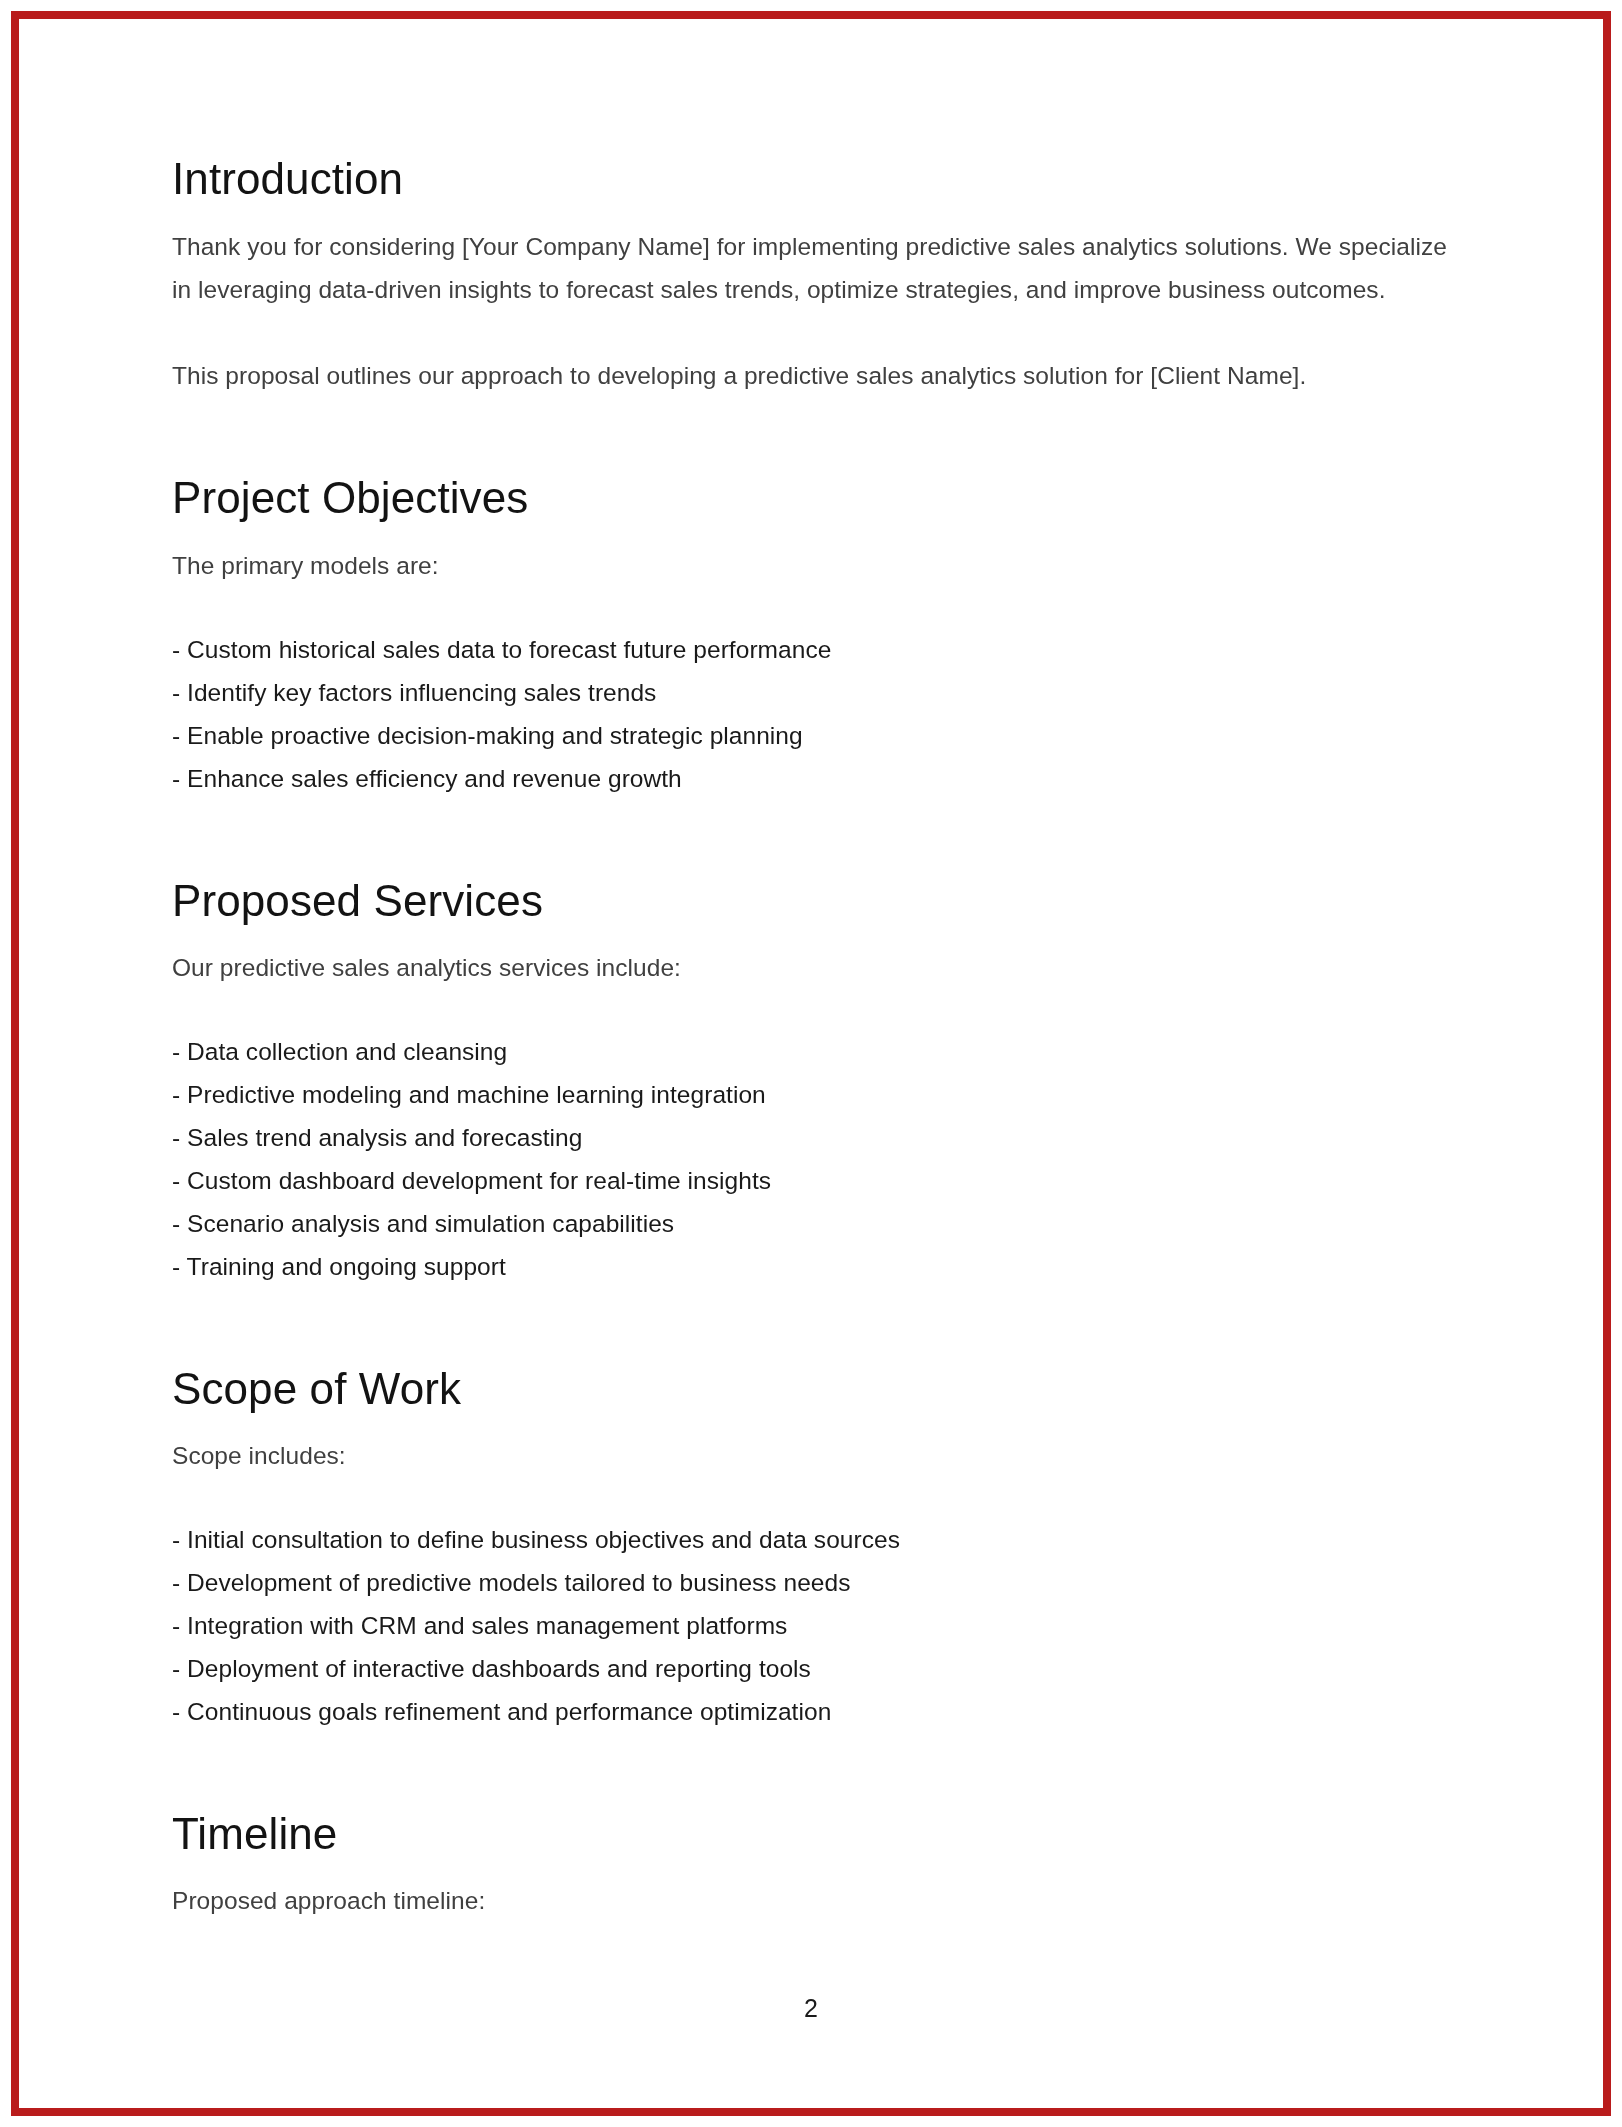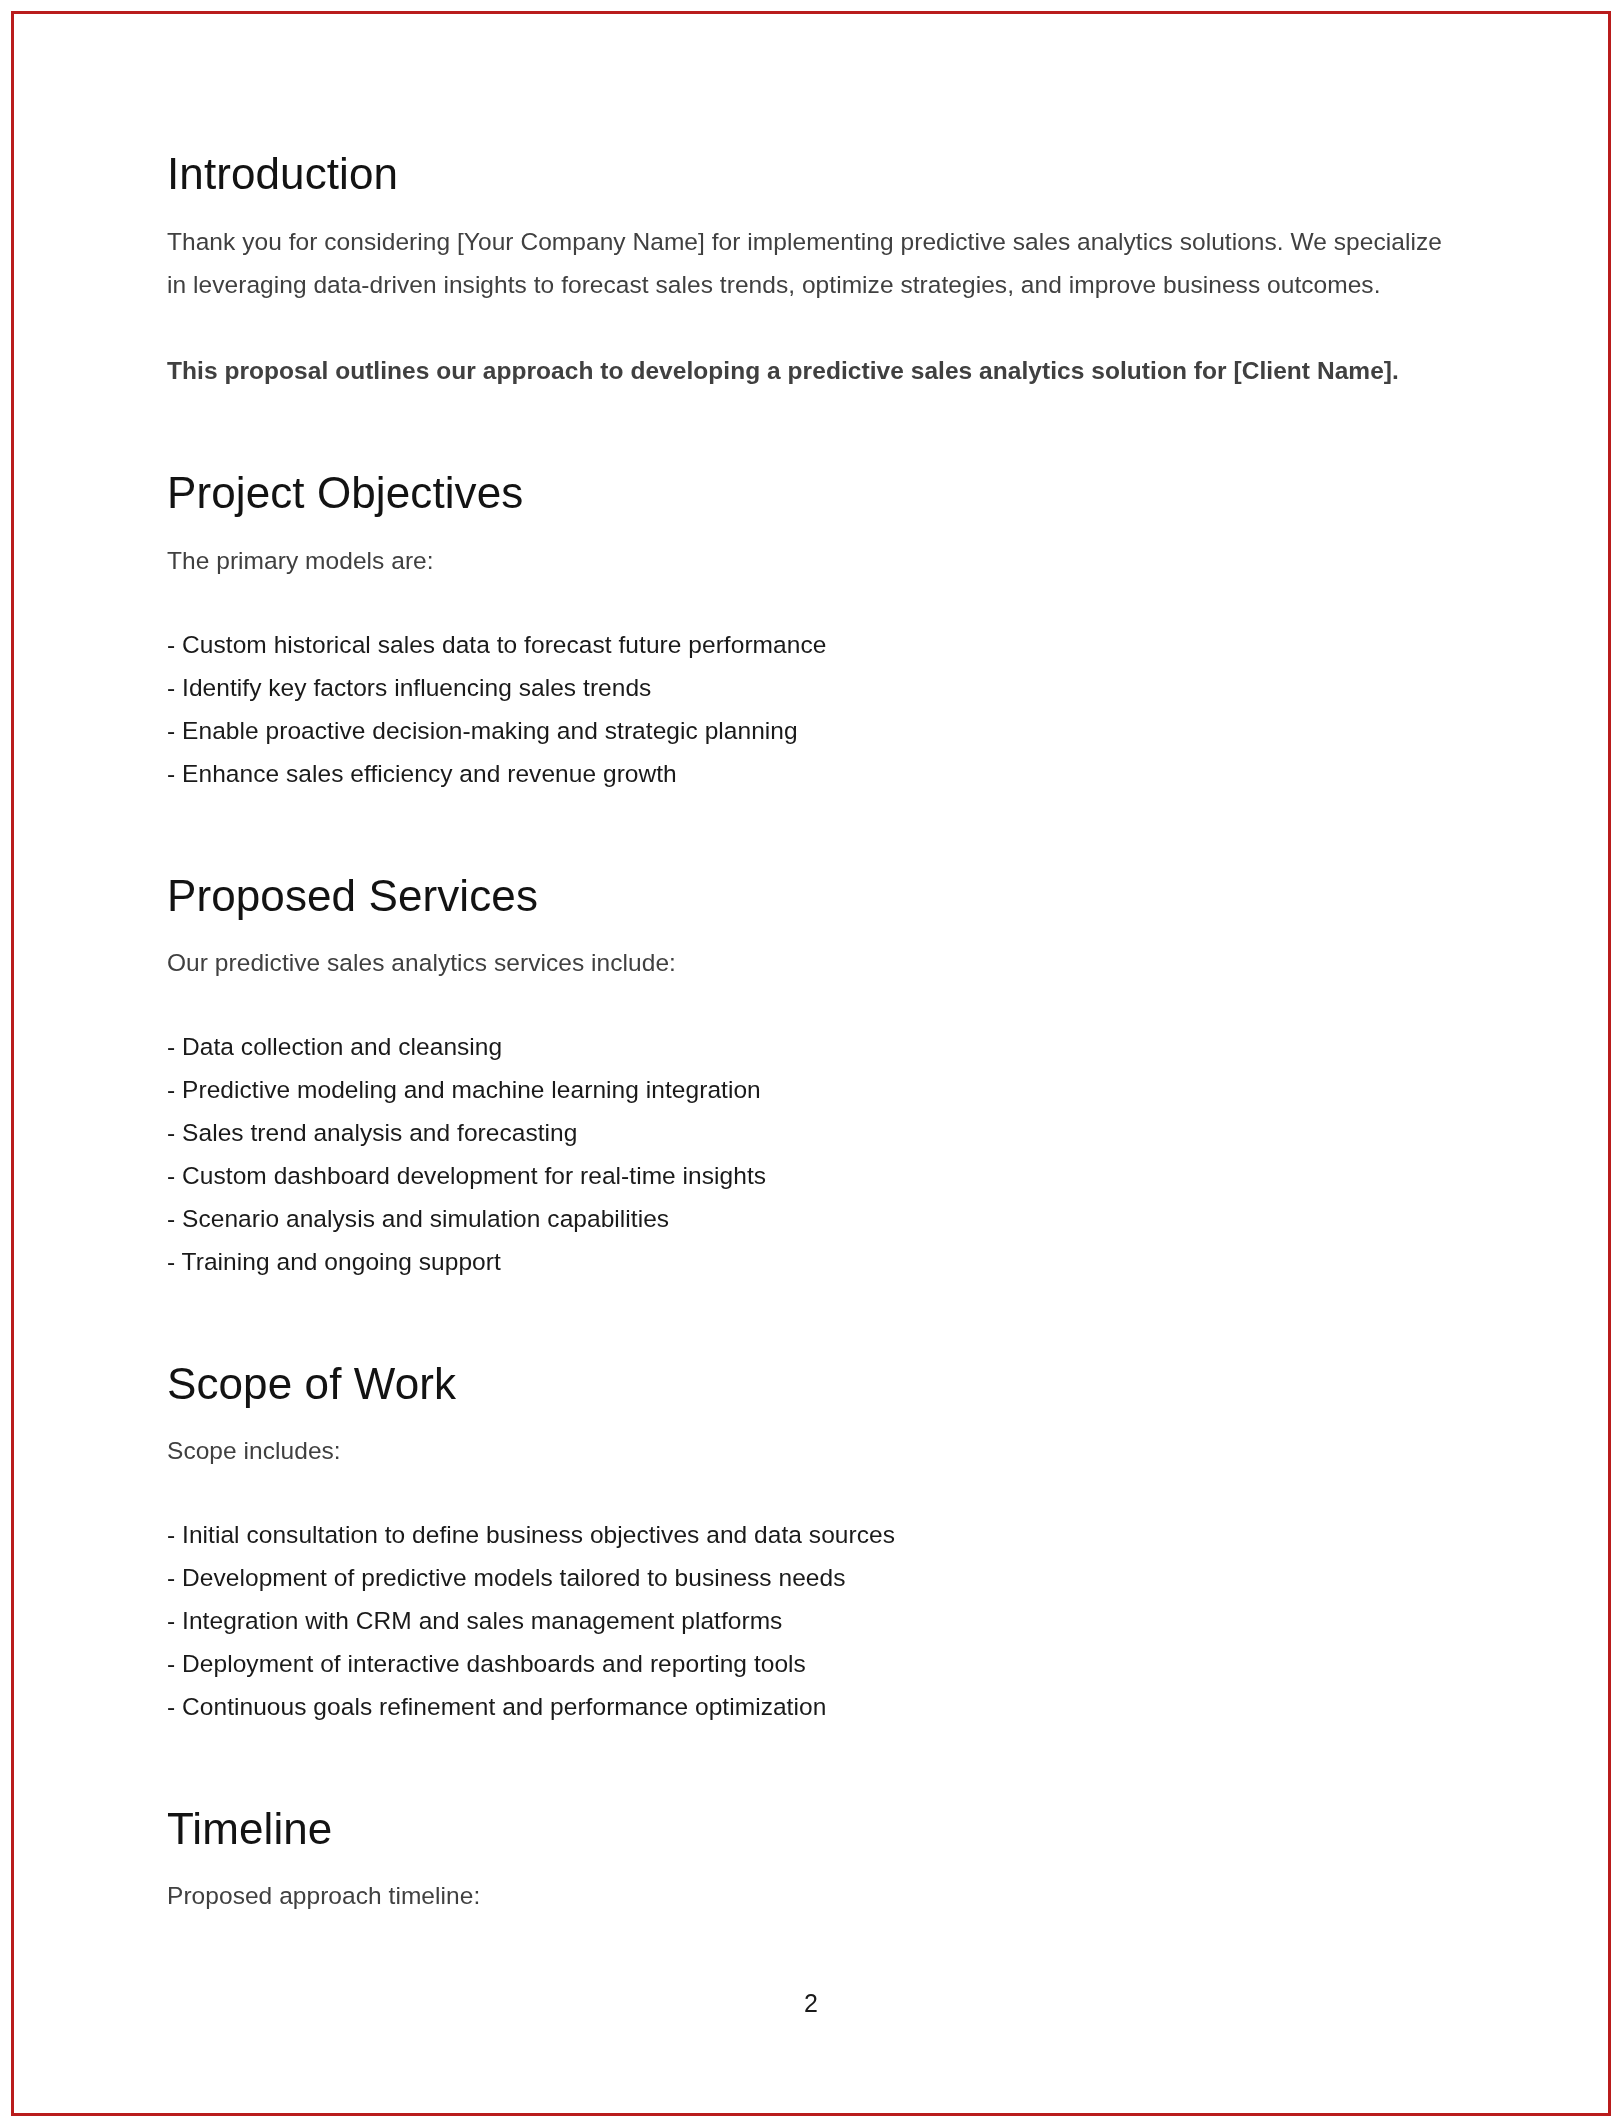--- a/index.html
+++ b/index.html
@@ -15,21 +15,21 @@
   }
 
   
   .page-frame {
     position: absolute;
     left: 11px;
     top: 11px;
     width: 1600px;
     height: 2105px;
     box-sizing: border-box;
-    border: 3px solid #b91c1c;
+    border: 8px solid #b91c1c;
     background: #ffffff;
   }
 
   .page-inner {
     position: absolute;
     left: 0;
     top: 0;
     right: 0;
     bottom: 0;
     background: #ffffff;
@@ -56,21 +56,20 @@
   .para {
     font-size: 24.5px;
     line-height: 43px;
     color: #404040;
     margin: 0;
     letter-spacing: 0.05px;
   }
 
   .para + .para {
     margin-top: 43px;
-    font-weight: bold;
   }
 
   .bullets {
     margin: 0;
     padding: 0;
     list-style: none;
   }
 
   .bullets li {
     font-size: 24.5px;

